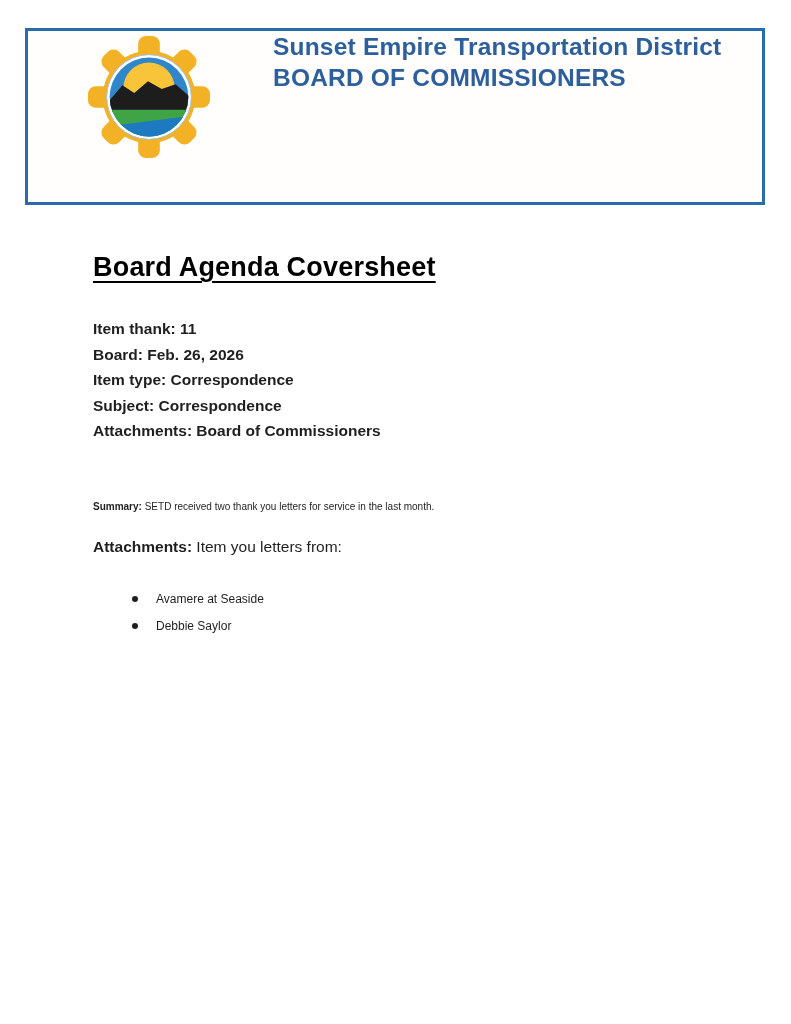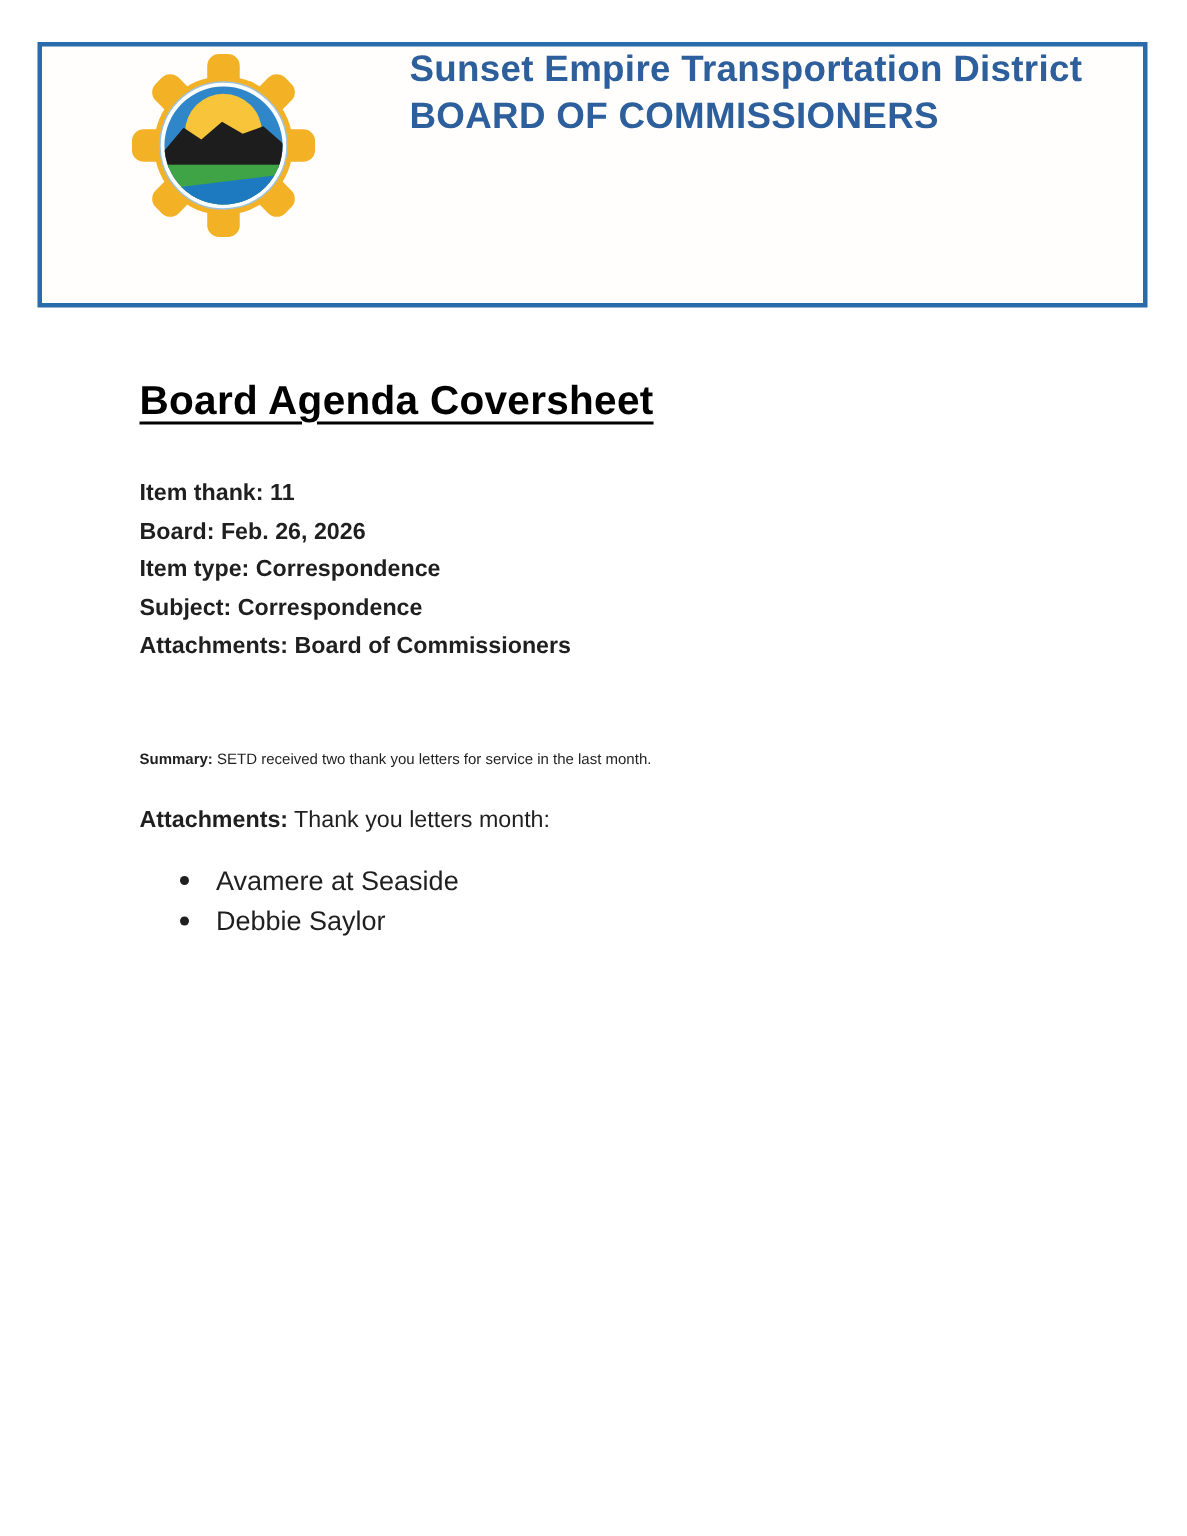--- a/index.html
+++ b/index.html
@@ -86,24 +86,24 @@
     top: 536px;
     right: 70px;
     margin: 0;
     font-size: 15.5px;
     line-height: 22px;
   }
   .bullet-list {
     position: absolute;
     left: 93px;
     top: 570px;
-    margin: 4px;
+    margin: 16px;
     padding: 0;
     list-style: none;
-    font-size: 18px;
+    font-size: 12px;
   }
   .bullet-list li {
     position: relative;
     padding-left: 47px;
     line-height: 26.5px;
   }
   .bullet-dot {
     position: absolute;
     left: 23px;
     top: 10px;
@@ -180,21 +180,21 @@
     </div>
   </div>
 
   <p class="summary-line">
     <span class="field-label">Summary:</span>
     <span>SETD received two thank you letters for service in the last month.</span>
   </p>
 
   <p class="attachments-line">
     <span class="field-label">Attachments:</span>
-    <span>Thank you letters month:</span>
+    <span>Item you letters from:</span>
   </p>
 
   <ul class="bullet-list">
     <li>
       <span class="bullet-dot"></span>
       <span>Avamere at Seaside</span>
     </li>
     <li>
       <span class="bullet-dot"></span>
       <span>Debbie Saylor</span>

